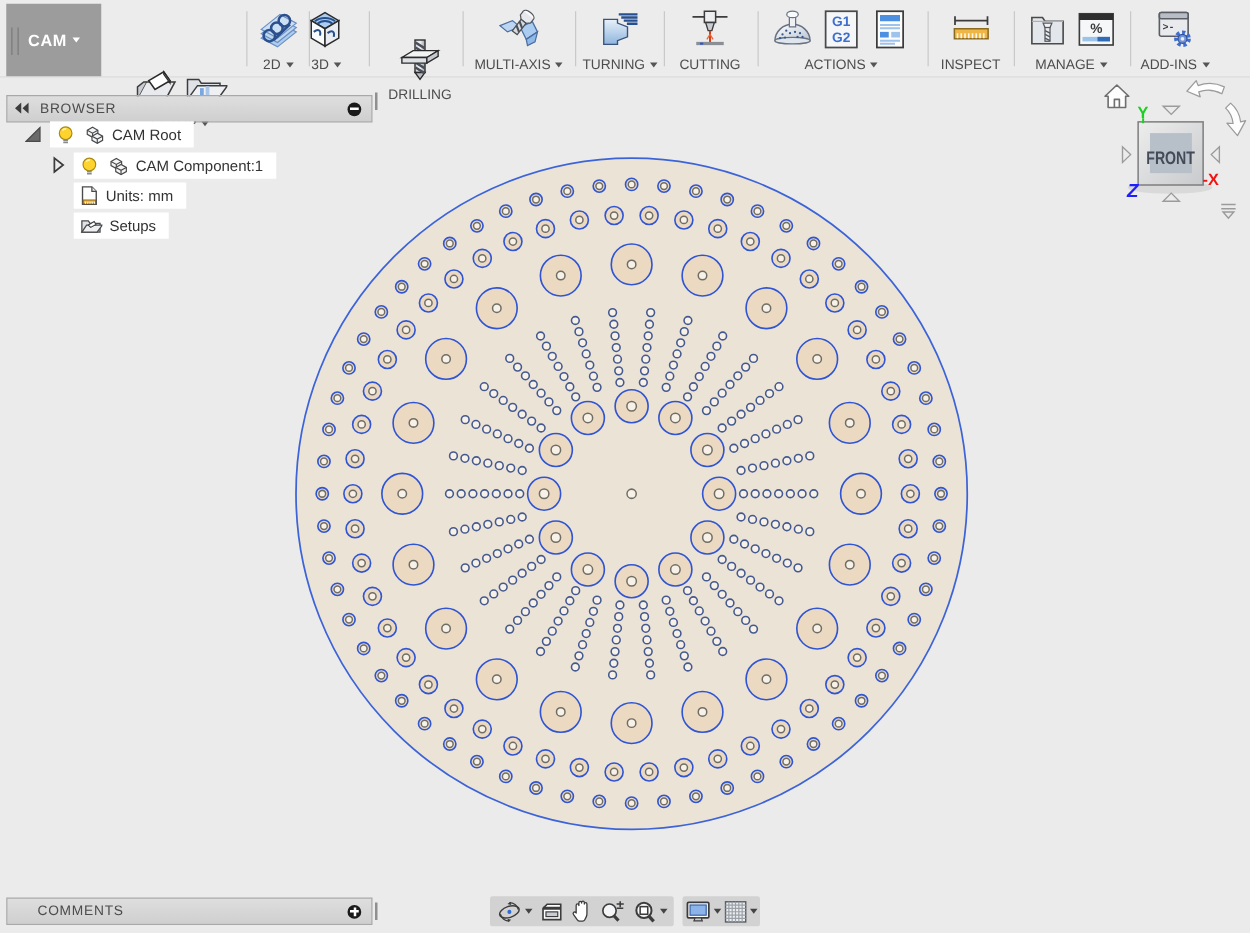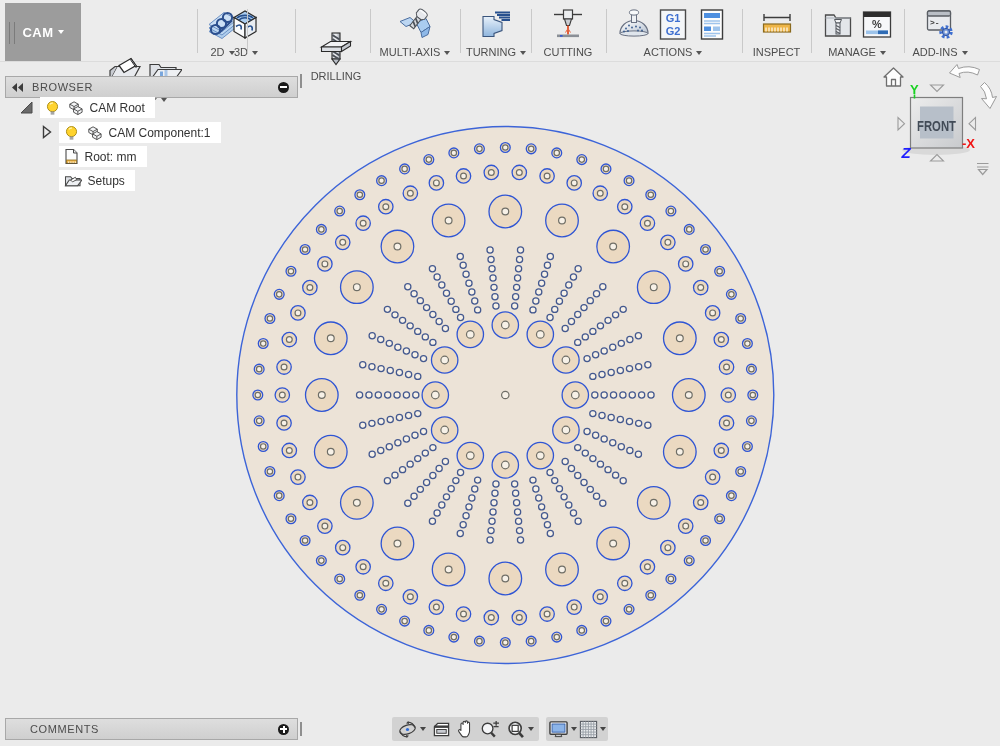--- a/index.html
+++ b/index.html
@@ -12,21 +12,21 @@
   
   #toolbar { position:absolute; left:0; top:0; width:1000px; height:62px;
              background:#ececec; border-bottom:1px solid #dcdcdc; z-index:5; }
   #cam-tab { position:absolute; left:5px; top:3px; width:76px; height:58px;
              background:#9c9c9c; color:#fff; display:flex; align-items:center; justify-content:center;
              font-size:13px; font-weight:bold; letter-spacing:.5px; cursor:pointer; }
   #cam-tab .grip { position:absolute; left:4px; top:19px; width:6px; height:22px;
       border-left:1px solid #7b7b7b; border-right:1px solid #7b7b7b; }
   .tb-group { position:absolute; top:0; height:62px; }
   .tb-icons { position:absolute; top:6px; left:0; right:0; display:flex; justify-content:center; gap:3px; }
-  .tb-icon { width:36px; height:36px; display:flex; align-items:flex-start; justify-content:center; cursor:pointer; }
+  .tb-icon { width:36px; height:36px; display:flex; align-items:flex-end; justify-content:center; cursor:pointer; }
   .tb-label { position:absolute; top:46px; left:0; right:0; text-align:center;
               font-size:11px; color:#4d4d4d; white-space:nowrap; }
   .dd-arrow { display:inline-block; width:0; height:0; border-left:3.5px solid transparent;
               border-right:3.5px solid transparent; border-top:4px solid #555; margin-left:4px; vertical-align:middle; }
   .tb-sep { position:absolute; top:9px; width:1px; height:44px; background:#c9c9c9; }
 
   
   .panel-bar { position:absolute; left:5px; width:293px; height:22px;
                background:linear-gradient(#dedede,#cfcfcf); border:1px solid #a8a8a8;
                display:flex; align-items:center; z-index:6; }
@@ -603,21 +603,21 @@
   <circle cx="10.5" cy="23" r="4.6"></circle>
                 <circle cx="16.5" cy="17" r="4.6"></circle>
                 <circle cx="22.5" cy="11" r="4.6"></circle>
   <path d="M14 26.5 L27 14"></path>
  </g>
 </svg>
           </div>
         </div>
         <div class="tb-label">2D<span class="dd-arrow"></span></div>
       </div>
-      <div class="tb-group" style="left: 234px; width: 22px;">
+      <div class="tb-group" style="left: 249px; width: 22px;">
         <div class="tb-icons">
           <div class="tb-icon">
             <svg width="37" height="37" viewBox="0 0 36 36">
  <path d="M7 11 L18 4.5 L29 11 L18 17.5 Z" fill="#aacdf0" stroke="#2b2b2b" stroke-width="1.2"></path>
  <path d="M7 11 L18 17.5 L18 31.5 L7 25 Z" fill="#fafbfc" stroke="#2b2b2b" stroke-width="1.2"></path>
  <path d="M29 11 L18 17.5 L18 31.5 L29 25 Z" fill="#e9edf2" stroke="#2b2b2b" stroke-width="1.2"></path>
  <path d="M10 11.5 C14 8 22 8 26 11.5 M12 13.5 C15 10.5 21 10.5 24 13.5" fill="none" stroke="#27508e" stroke-width="1.6"></path>
  <path d="M9 20 C13 17 15 19 14 23 M20 21 C24 18 26 20 25 24" fill="none" stroke="#27508e" stroke-width="1.6"></path>
 </svg>
           </div>
@@ -882,21 +882,21 @@
     <div class="tree-row" style="top: 146px; left: 0px;">
       <span class="tree-hl" style="position: absolute; left: 58.5px; top: 0px;">
         <span style="display: inline-flex;">
           <svg width="15" height="17" viewBox="0 0 15 17">
  <path d="M2 1.5 L9.5 1.5 L13 5 L13 15.5 L2 15.5 Z" fill="#fdfdfd" stroke="#4a4a4a" stroke-width="1.1"></path>
  <path d="M9.5 1.5 L9.5 5 L13 5" fill="#e8e8e8" stroke="#4a4a4a" stroke-width="1"></path>
  <rect x="2.6" y="12" width="9.8" height="3" fill="#f2b33d" stroke="#8a6a1e" stroke-width=".8"></rect>
  <path d="M4.4 15 L4.4 13.4 M6.2 15 L6.2 13.4 M8 15 L8 13.4 M9.8 15 L9.8 13.4 M11.6 15 L11.6 13.4" stroke="#fdf6e6" stroke-width=".9"></path>
 </svg>
         </span>
-        <span class="tlabel">Root: mm</span>
+        <span class="tlabel">Units: mm</span>
       </span>
     </div>
     <div class="tree-row" style="top: 170px; left: 0px;">
       <span class="tree-hl" style="position: absolute; left: 58.5px; top: 0px;">
         <span style="display: inline-flex;">
           <svg width="18" height="15" viewBox="0 0 19 16">
  <path d="M1.5 4 L7 4 L8.5 6 L17 6 L17 13.5 L1.5 13.5 Z" fill="#dfe2e7" stroke="#4a4a4a" stroke-width="1.1"></path>
  <path d="M1.5 13.5 L5.5 7.5 L19 7.5 L14.5 13.5 Z" fill="#eef0f3" stroke="#4a4a4a" stroke-width="1.1"></path>
  <path d="M7 7.5 L12 4.5 L13.5 7 L9 9.5 Z" fill="#fff" stroke="#3c3c3c" stroke-width=".9"></path>
 </svg>

